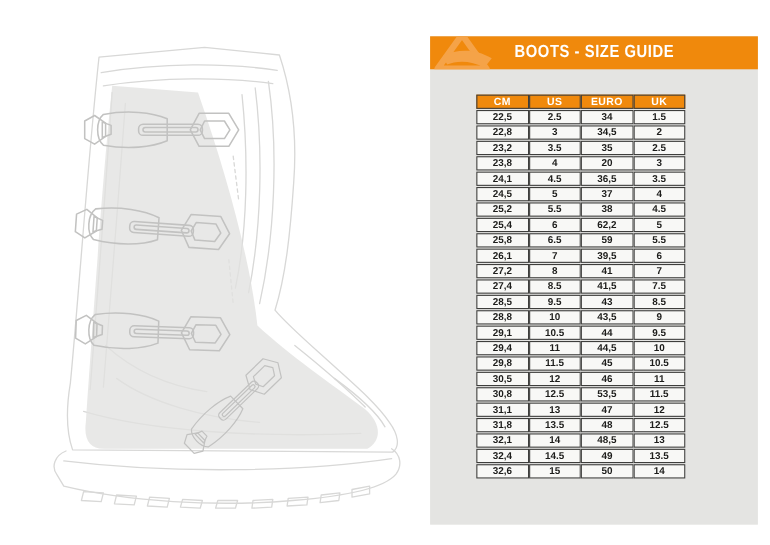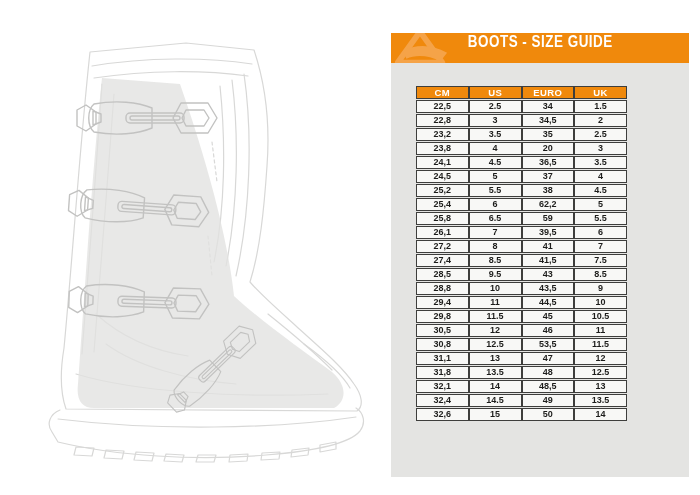--- a/index.html
+++ b/index.html
@@ -12,32 +12,32 @@
   .boot-wrap{
     position:absolute;left:36px;top:14px;width:330px;height:462px;
   }
   
   .panel{
     position:absolute;left:391px;top:33px;width:298px;height:444px;
     background:#e4e4e2;
   }
   .banner{
     position:relative;height:30px;background:#f0890c;overflow:hidden;
-    display:flex;align-items:flex-start;justify-content:center;
+    display:flex;align-items:center;justify-content:center;
   }
   .banner-title{
     color:#ffffff;font-weight:700;font-size:16px;letter-spacing:.6px;
     transform:scaleX(.84);white-space:nowrap;
   }
   .banner-logo{
     position:absolute;left:0px;top:-7px;width:58px;height:46px;
   }
   
   table.size-table{
-    position:absolute;left:25px;top:52px;width:211px;
+    position:absolute;left:42px;top:52px;width:190px;
     border-collapse:separate;border-spacing:0 1px;
     table-layout:fixed;
   }
   .size-table th,.size-table td{
     border:1px solid #3e3e3c;
     height:11px;line-height:11px;
     text-align:center;vertical-align:middle;
     font-weight:700;padding:0;
   }
   .size-table th{
@@ -228,20 +228,26 @@
           <td>43</td>
           <td>8.5</td>
         </tr>
         <tr>
           <td>28,8</td>
           <td>10</td>
           <td>43,5</td>
           <td>9</td>
         </tr>
         <tr>
+          <td>29,1</td>
+          <td>10.5</td>
+          <td>44</td>
+          <td>9.5</td>
+        </tr>
+        <tr>
           <td>29,4</td>
           <td>11</td>
           <td>44,5</td>
           <td>10</td>
         </tr>
         <tr>
           <td>29,8</td>
           <td>11.5</td>
           <td>45</td>
           <td>10.5</td>

